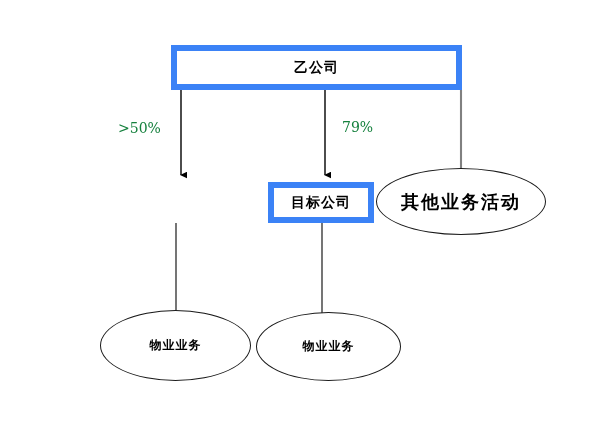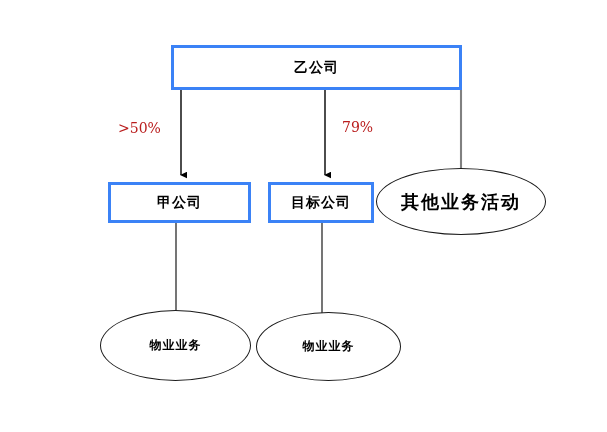--- a/index.html
+++ b/index.html
@@ -13,21 +13,21 @@
   #canvas {
     position: relative;
     width: 607px;
     height: 432px;
     background: #ffffff;
     overflow: hidden;
   }
   .node-box {
     position: absolute;
     box-sizing: border-box;
-    border: 3px solid #3b82f6;
+    border: 6px solid #3b82f6;
     background: #ffffff;
     display: flex;
     align-items: center;
     justify-content: center;
   }
   .node-ellipse {
     position: absolute;
     box-sizing: border-box;
     border: 1px solid #1a1a1a;
     border-radius: 50%;
@@ -81,21 +81,21 @@
     left: 256px;
     top: 312px;
     width: 145px;
     height: 69px;
   }
 
   .edge-label {
     position: absolute;
     font-family: "DejaVu Serif", "Liberation Serif", serif;
     font-size: 14px;
-    color: #b91c1c;
+    color: #15803d;
     white-space: nowrap;
   }
   #label-gt50 { left: 118px; top: 120px; }
   #label-100 { left: 342px; top: 119px; }
 
   svg#edges {
     position: absolute;
     left: 0;
     top: 0;
     width: 607px;
@@ -123,23 +123,20 @@
 
     <line x1="176" y1="223" x2="176" y2="313" stroke="#1a1a1a" stroke-width="1.2"></line>
 
     <line x1="322" y1="223" x2="322" y2="315" stroke="#1a1a1a" stroke-width="1.2"></line>
   </svg>
 
   <div class="node-box" id="top-box">
     <span class="node-label box-label">乙公司</span>
   </div>
 
-  <div class="node-box" id="box-jia">
-    <span class="node-label box-label">甲公司</span>
-  </div>
 
   <div class="node-box" id="box-target">
     <span class="node-label box-label">目标公司</span>
   </div>
 
   <div class="node-ellipse" id="ellipse-other">
     <span class="node-label ellipse-label-sm">其他业务活动</span>
   </div>
 
   <div class="node-ellipse" id="ellipse-prop-left">

